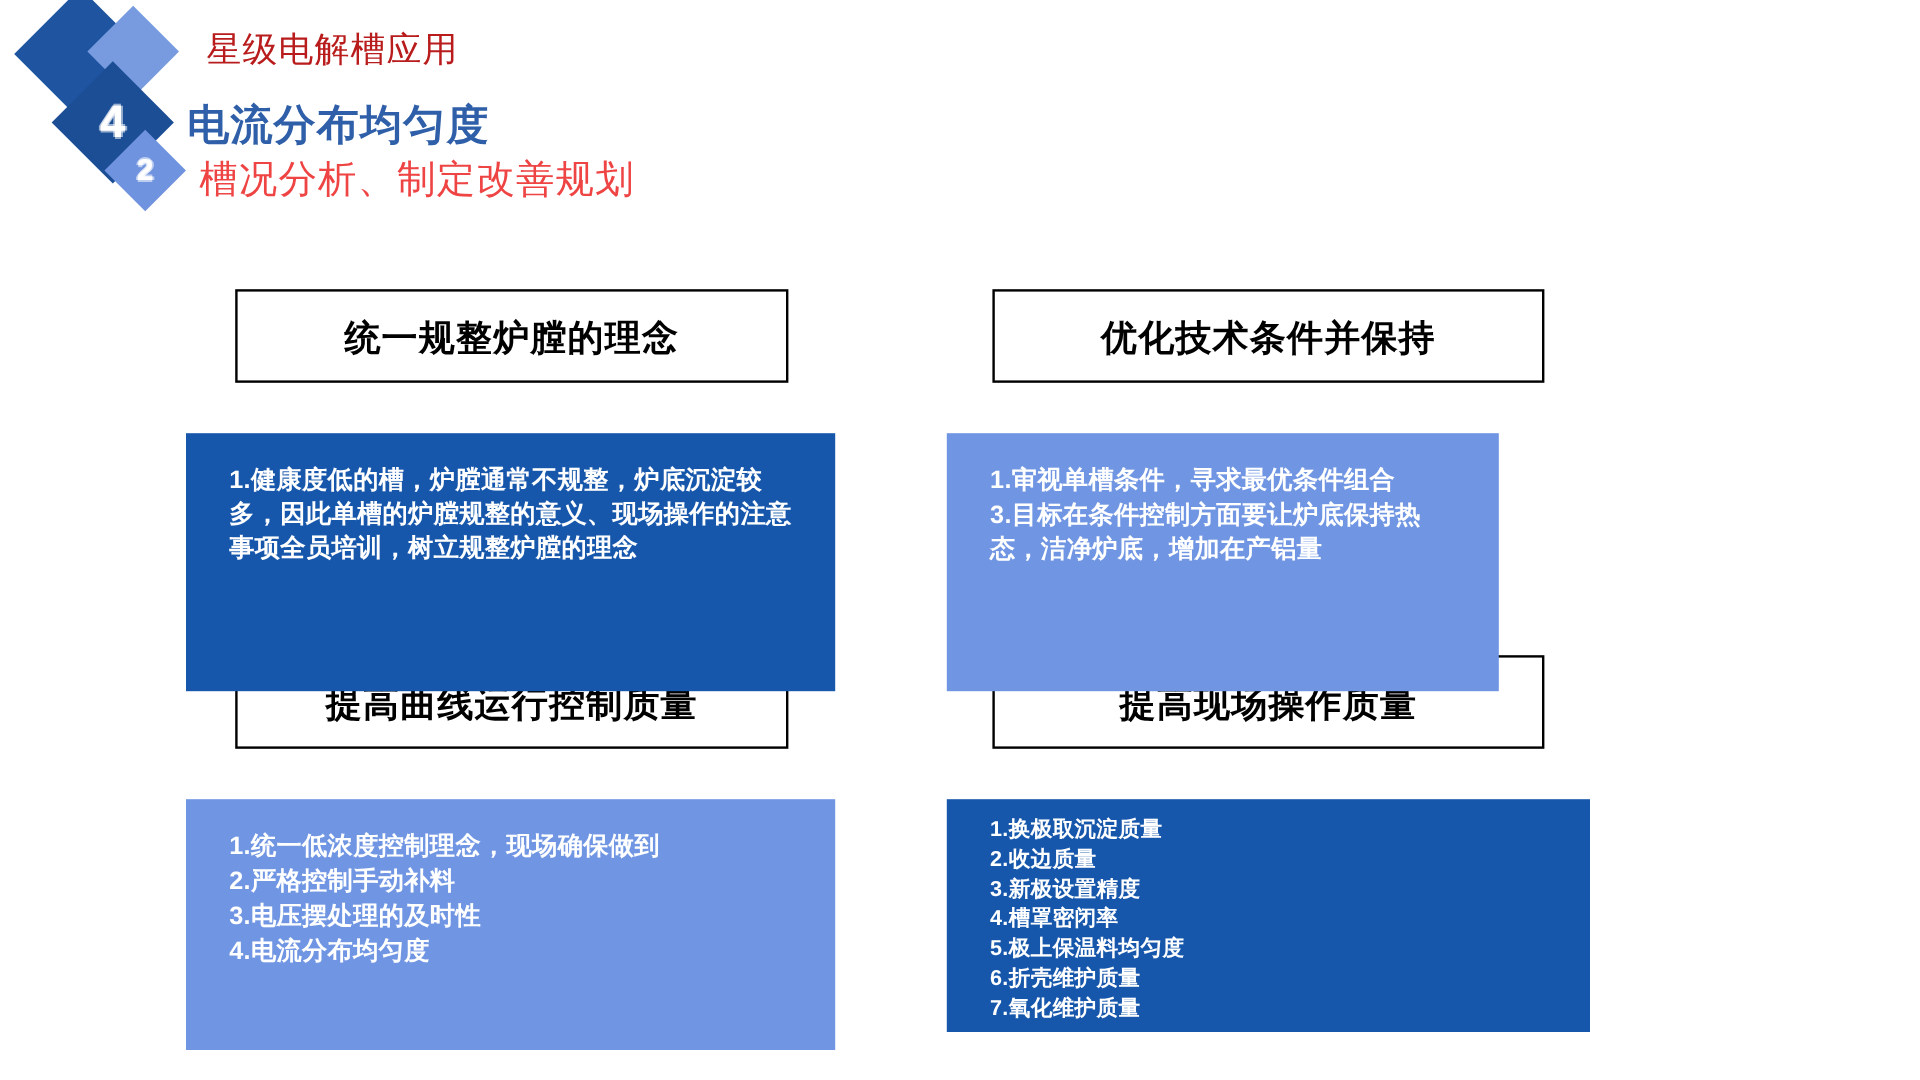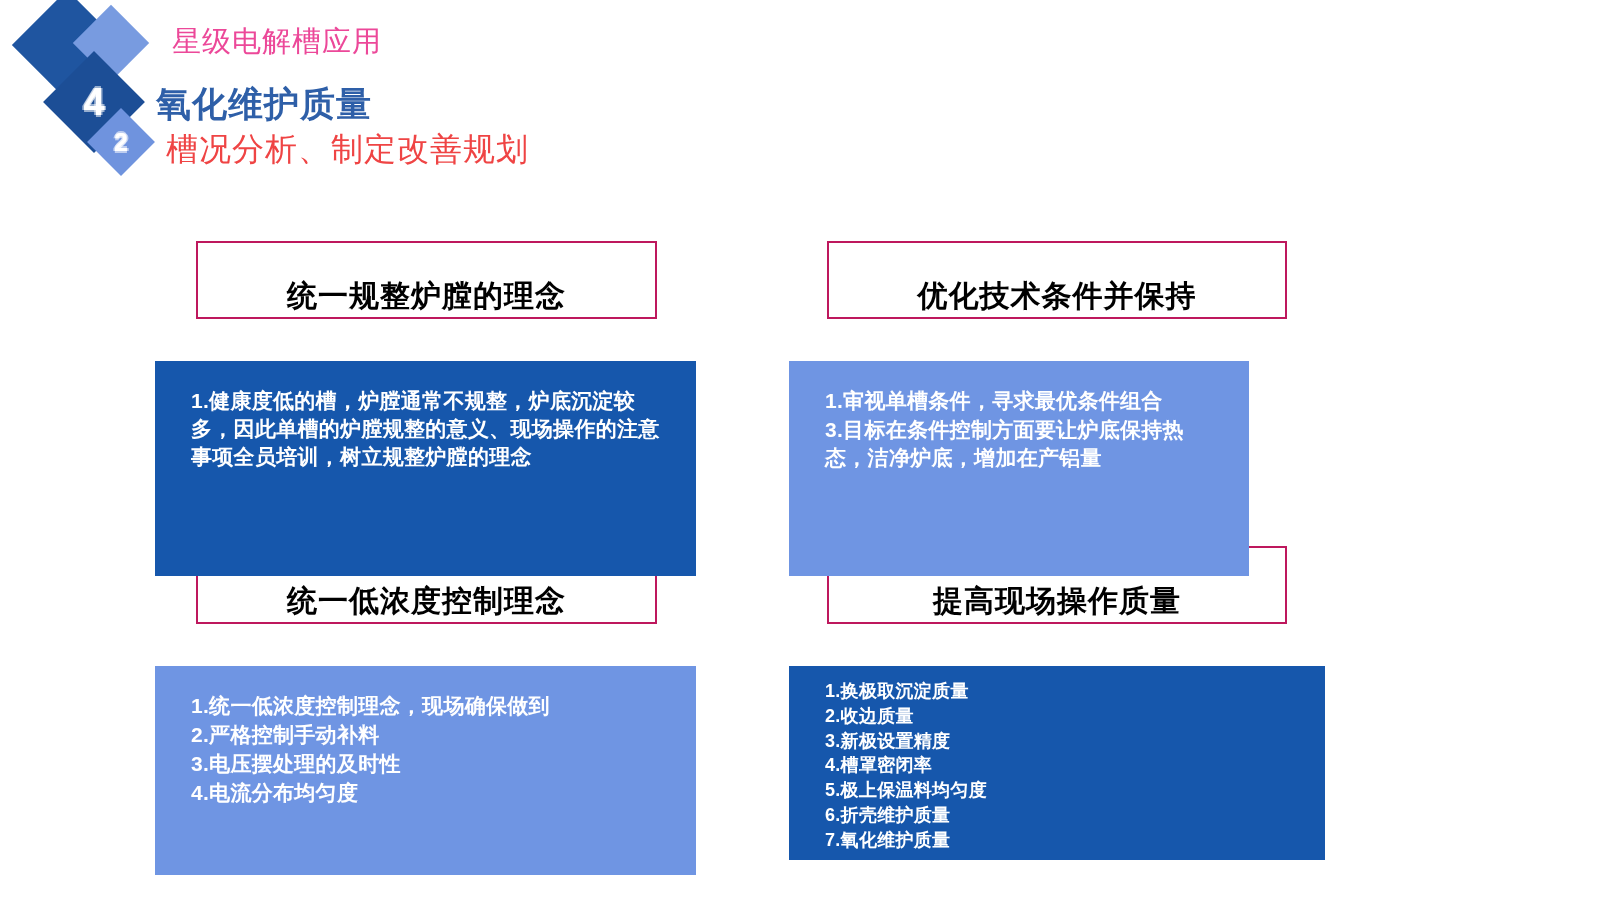--- a/index.html
+++ b/index.html
@@ -102,21 +102,21 @@
   }
   .d-two .diamond-label {
     font-size: 25px;
   }
 
   .eyebrow {
     position: absolute;
     left: 172px;
     top: 22px;
     font-size: 29px;
-    color: #ec4899;
+    color: #b91c1c;
     letter-spacing: 1px;
     white-space: nowrap;
   }
   .main-title {
     position: absolute;
     left: 156px;
     top: 81px;
     font-size: 35px;
     font-weight: bold;
     color: #2E5FA8;
@@ -134,24 +134,24 @@
   }
 
   
   .card {
     position: absolute;
   }
 
   .card-head {
     position: absolute;
     background: #ffffff;
-    border: 2px solid #be185d;
+    border: 2px solid #000000;
     box-sizing: border-box;
     display: flex;
-    align-items: flex-end;
+    align-items: center;
     justify-content: center;
     z-index: 1;
   }
   .card-head-text {
     font-size: 30px;
     font-weight: bold;
     color: #000000;
     letter-spacing: 1px;
     white-space: nowrap;
     margin-top: 4px;
@@ -213,21 +213,21 @@
         <span class="diamond-label">4</span>
       </div>
 
       <div class="diamond d-two">
         <span class="diamond-label">2</span>
       </div>
     </div>
 
     <div class="eyebrow">星级电解槽应用</div>
 
-    <div class="main-title">氧化维护质量</div>
+    <div class="main-title">电流分布均匀度</div>
 
     <div class="sub-title">槽况分析、制定改善规划</div>
   </div>
 
   <div class="card" id="card-1">
     <div class="card-head">
       <span class="card-head-text">统一规整炉膛的理念</span>
     </div>
     <div class="card-body dark">
       <ol>
@@ -243,21 +243,21 @@
     <div class="card-body light">
       <ol>
         <li>1.审视单槽条件，寻求最优条件组合</li>
         <li>3.目标在条件控制方面要让炉底保持热态，洁净炉底，增加在产铝量</li>
       </ol>
     </div>
   </div>
 
   <div class="card" id="card-3">
     <div class="card-head">
-      <span class="card-head-text">统一低浓度控制理念</span>
+      <span class="card-head-text">提高曲线运行控制质量</span>
     </div>
     <div class="card-body light">
       <ol>
         <li>1.统一低浓度控制理念，现场确保做到</li>
         <li>2.严格控制手动补料</li>
         <li>3.电压摆处理的及时性</li>
         <li>4.电流分布均匀度</li>
       </ol>
     </div>
   </div>

